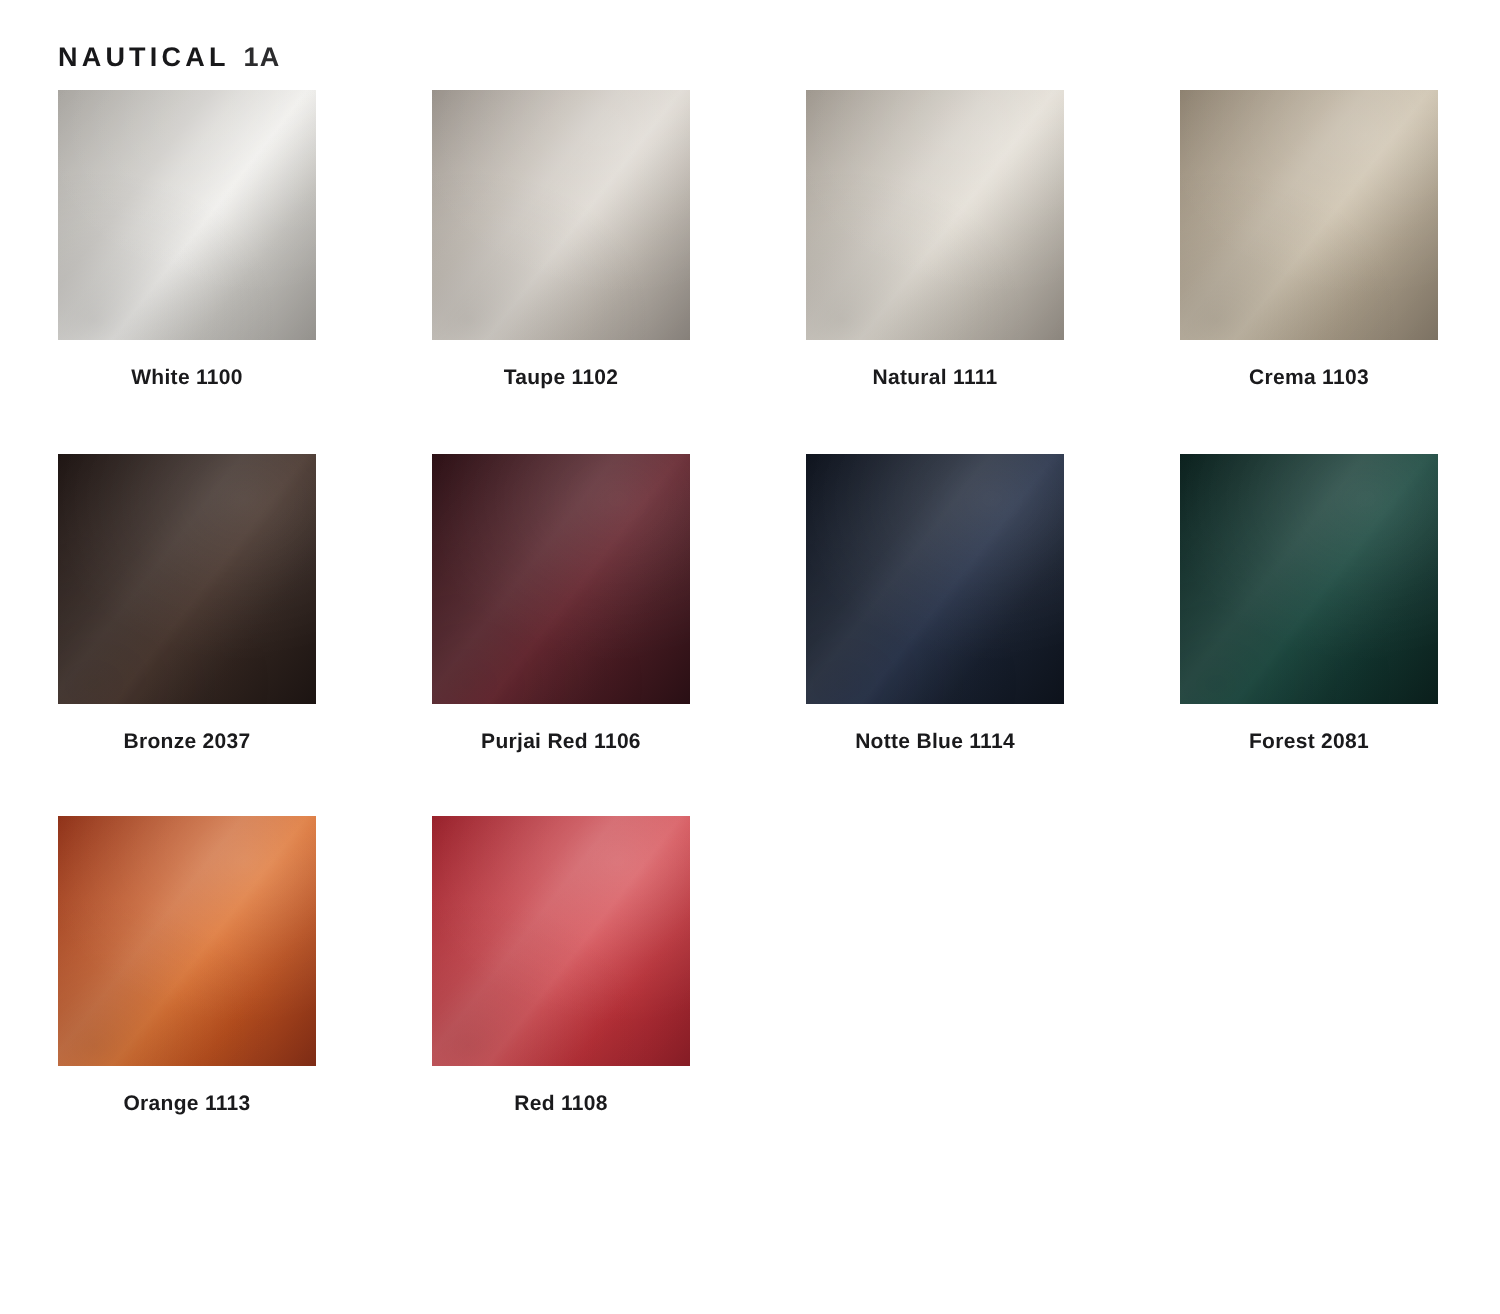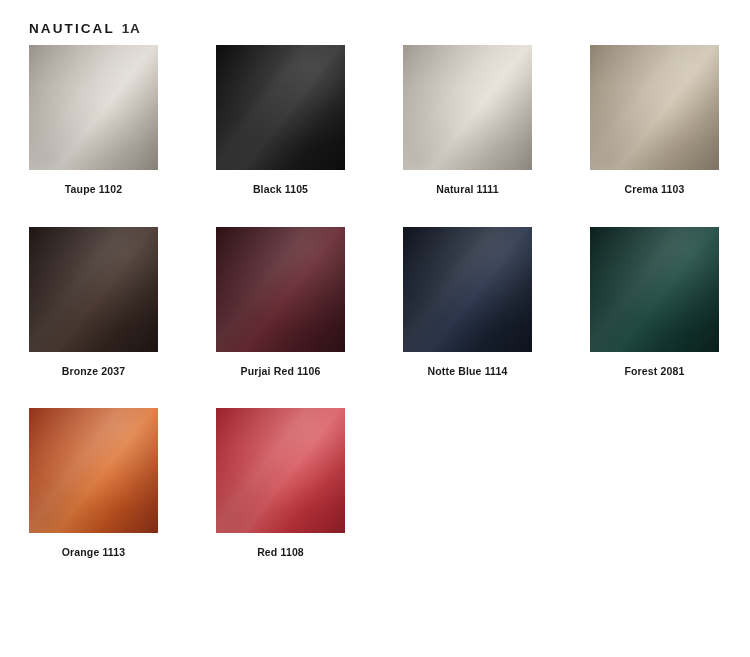--- a/index.html
+++ b/index.html
@@ -110,32 +110,32 @@
 
 <div class="page">
 
   <div class="header">
     <span class="header-brand">NAUTICAL</span>
     <span class="header-code">1A</span>
   </div>
 
   <div class="grid">
       <div class="swatch-cell">
+        <div class="swatch-chip" style="background: linear-gradient(128deg, rgb(168, 165, 160) 0%, rgb(201, 199, 194) 34%, rgb(239, 238, 235) 55%, rgb(201, 199, 194) 74%, rgb(168, 165, 160) 100%);">
+          <div class="sheen sheen-a"></div>
+          <div class="sheen sheen-b"></div>
+        </div>
+        <div class="swatch-label">White 1100</div>
+      </div>
+      <div class="swatch-cell">
         <div class="swatch-chip" style="background: linear-gradient(128deg, rgb(152, 145, 138) 0%, rgb(193, 186, 177) 34%, rgb(222, 217, 210) 55%, rgb(193, 186, 177) 74%, rgb(152, 145, 138) 100%);">
           <div class="sheen sheen-a"></div>
           <div class="sheen sheen-b"></div>
         </div>
         <div class="swatch-label">Taupe 1102</div>
-      </div>
-      <div class="swatch-cell">
-        <div class="swatch-chip" style="background: linear-gradient(128deg, rgb(12, 12, 12) 0%, rgb(26, 26, 26) 34%, rgb(49, 49, 49) 55%, rgb(26, 26, 26) 74%, rgb(12, 12, 12) 100%);">
-          <div class="sheen sheen-a" style="opacity: 0.55;"></div>
-          <div class="sheen sheen-b" style="opacity: 0.6;"></div>
-        </div>
-        <div class="swatch-label">Black 1105</div>
       </div>
       <div class="swatch-cell">
         <div class="swatch-chip" style="background: linear-gradient(128deg, rgb(158, 151, 142) 0%, rgb(198, 192, 182) 34%, rgb(227, 222, 213) 55%, rgb(198, 192, 182) 74%, rgb(158, 151, 142) 100%);">
           <div class="sheen sheen-a"></div>
           <div class="sheen sheen-b"></div>
         </div>
         <div class="swatch-label">Natural 1111</div>
       </div>
       <div class="swatch-cell">
         <div class="swatch-chip" style="background: linear-gradient(128deg, rgb(141, 129, 112) 0%, rgb(176, 163, 142) 34%, rgb(205, 194, 174) 55%, rgb(176, 163, 142) 74%, rgb(141, 129, 112) 100%);">

